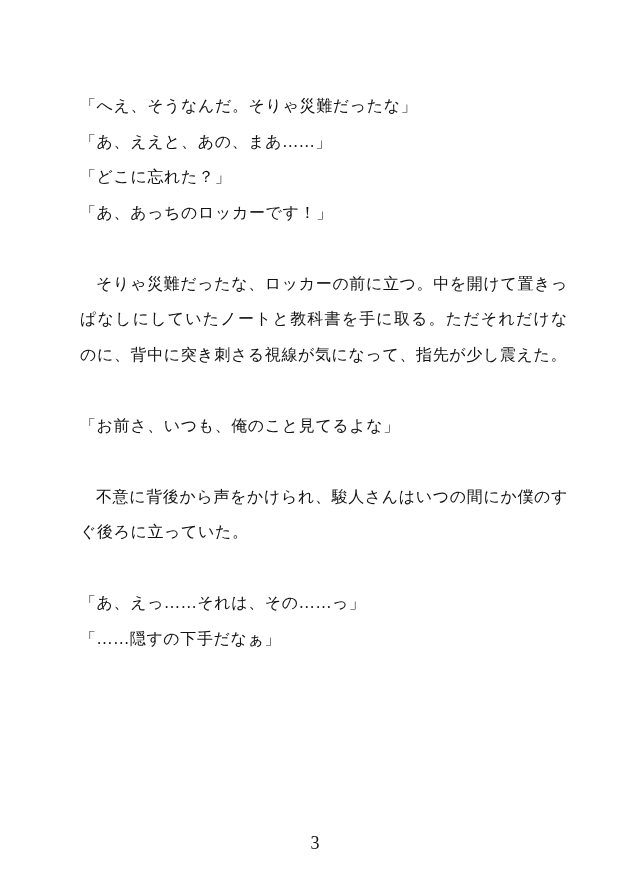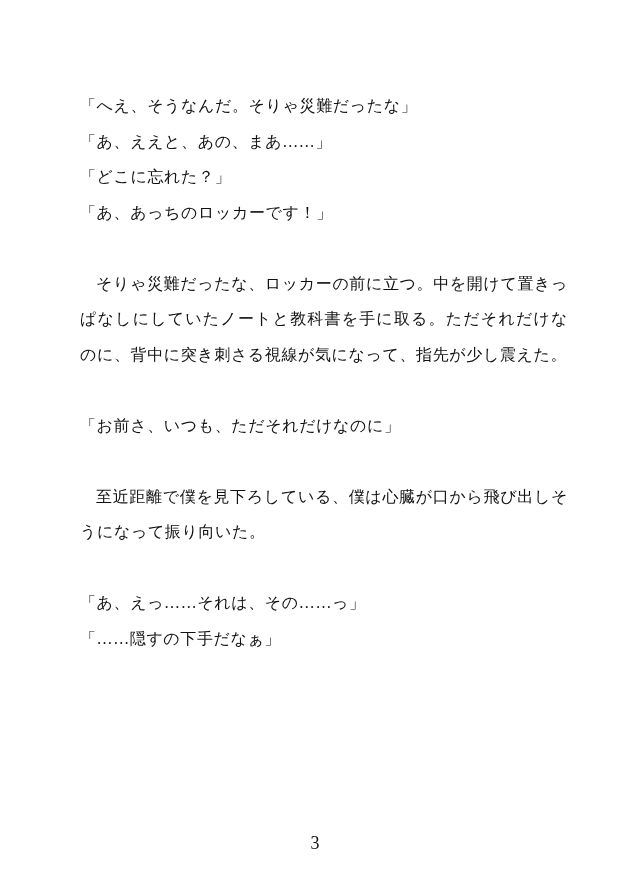--- a/index.html
+++ b/index.html
@@ -60,24 +60,24 @@
 
     <p class="para">「へえ、そうなんだ。そりゃ災難だったな」
 「あ、ええと、あの、まあ……」
 「どこに忘れた？」
 「あ、あっちのロッカーです！」</p>
     <div class="gap"></div>
 
     <p class="para indent">そりゃ災難だったな、ロッカーの前に立つ。中を開けて置きっぱなしにしていたノートと教科書を手に取る。ただそれだけなのに、背中に突き刺さる視線が気になって、指先が少し震えた。</p>
     <div class="gap"></div>
 
-    <p class="para">「お前さ、いつも、ただそれだけなのに」</p>
+    <p class="para">「お前さ、いつも、俺のこと見てるよな」</p>
     <div class="gap"></div>
 
-    <p class="para indent">至近距離で僕を見下ろしている、僕は心臓が口から飛び出しそうになって振り向いた。</p>
+    <p class="para indent">不意に背後から声をかけられ、駿人さんはいつの間にか僕のすぐ後ろに立っていた。</p>
     <div class="gap"></div>
 
     <p class="para">「あ、えっ……それは、その……っ」
 「……隠すの下手だなぁ」</p>
     <div class="gap"></div>
 
 
   </div>
 </div>
 

